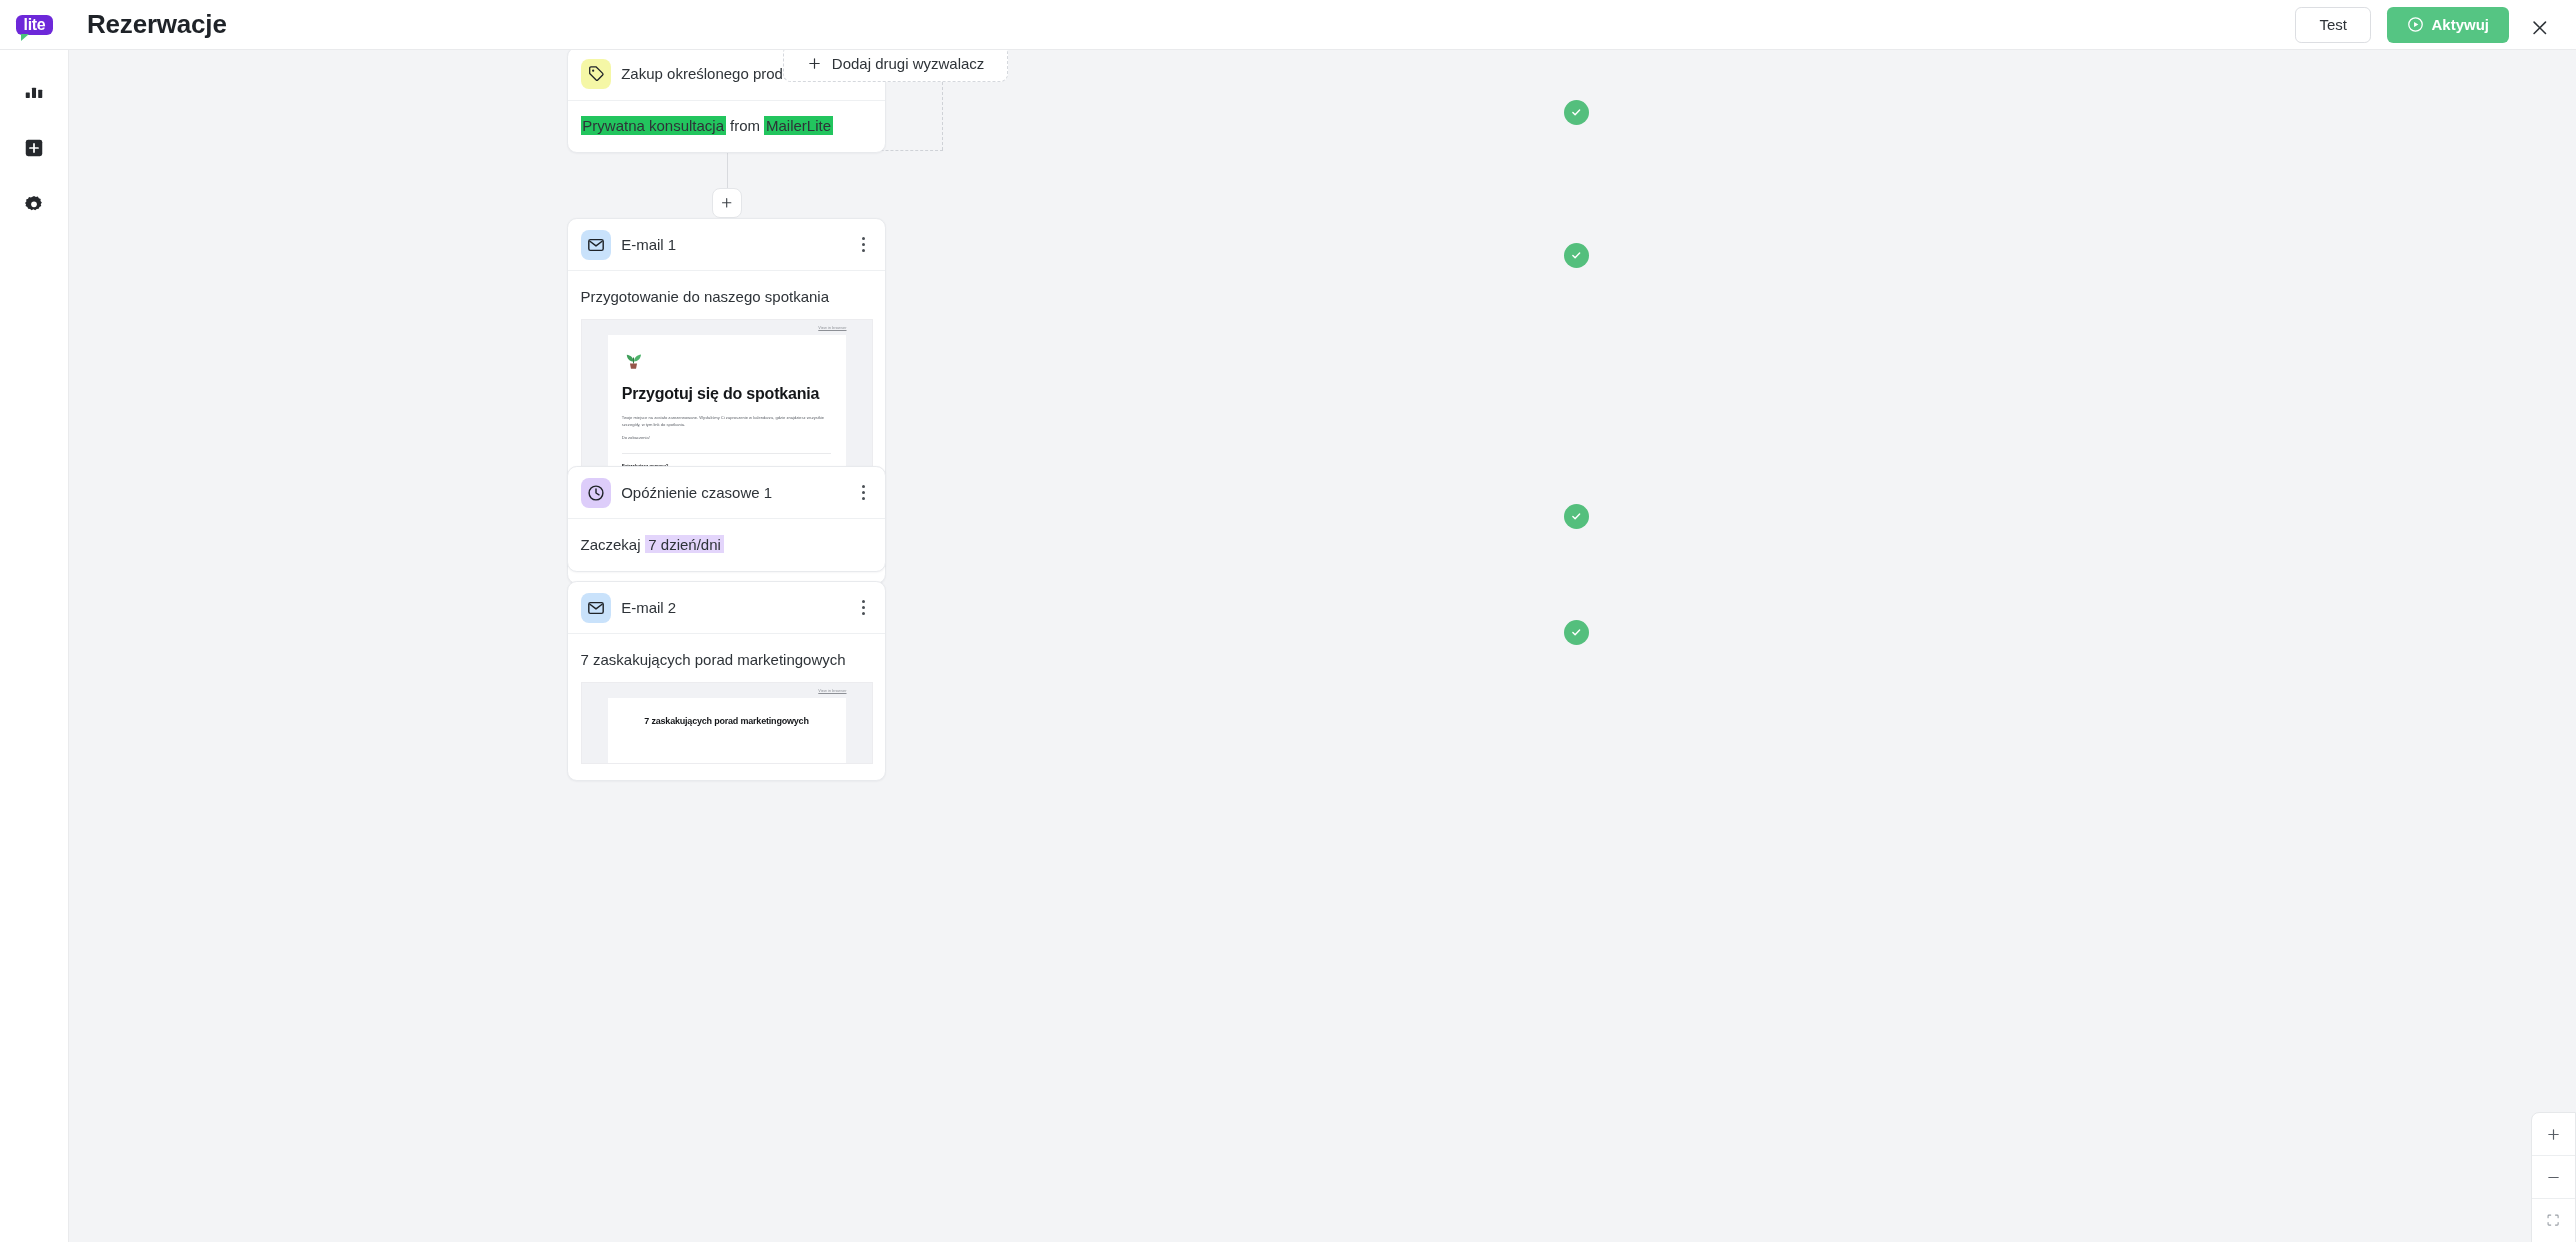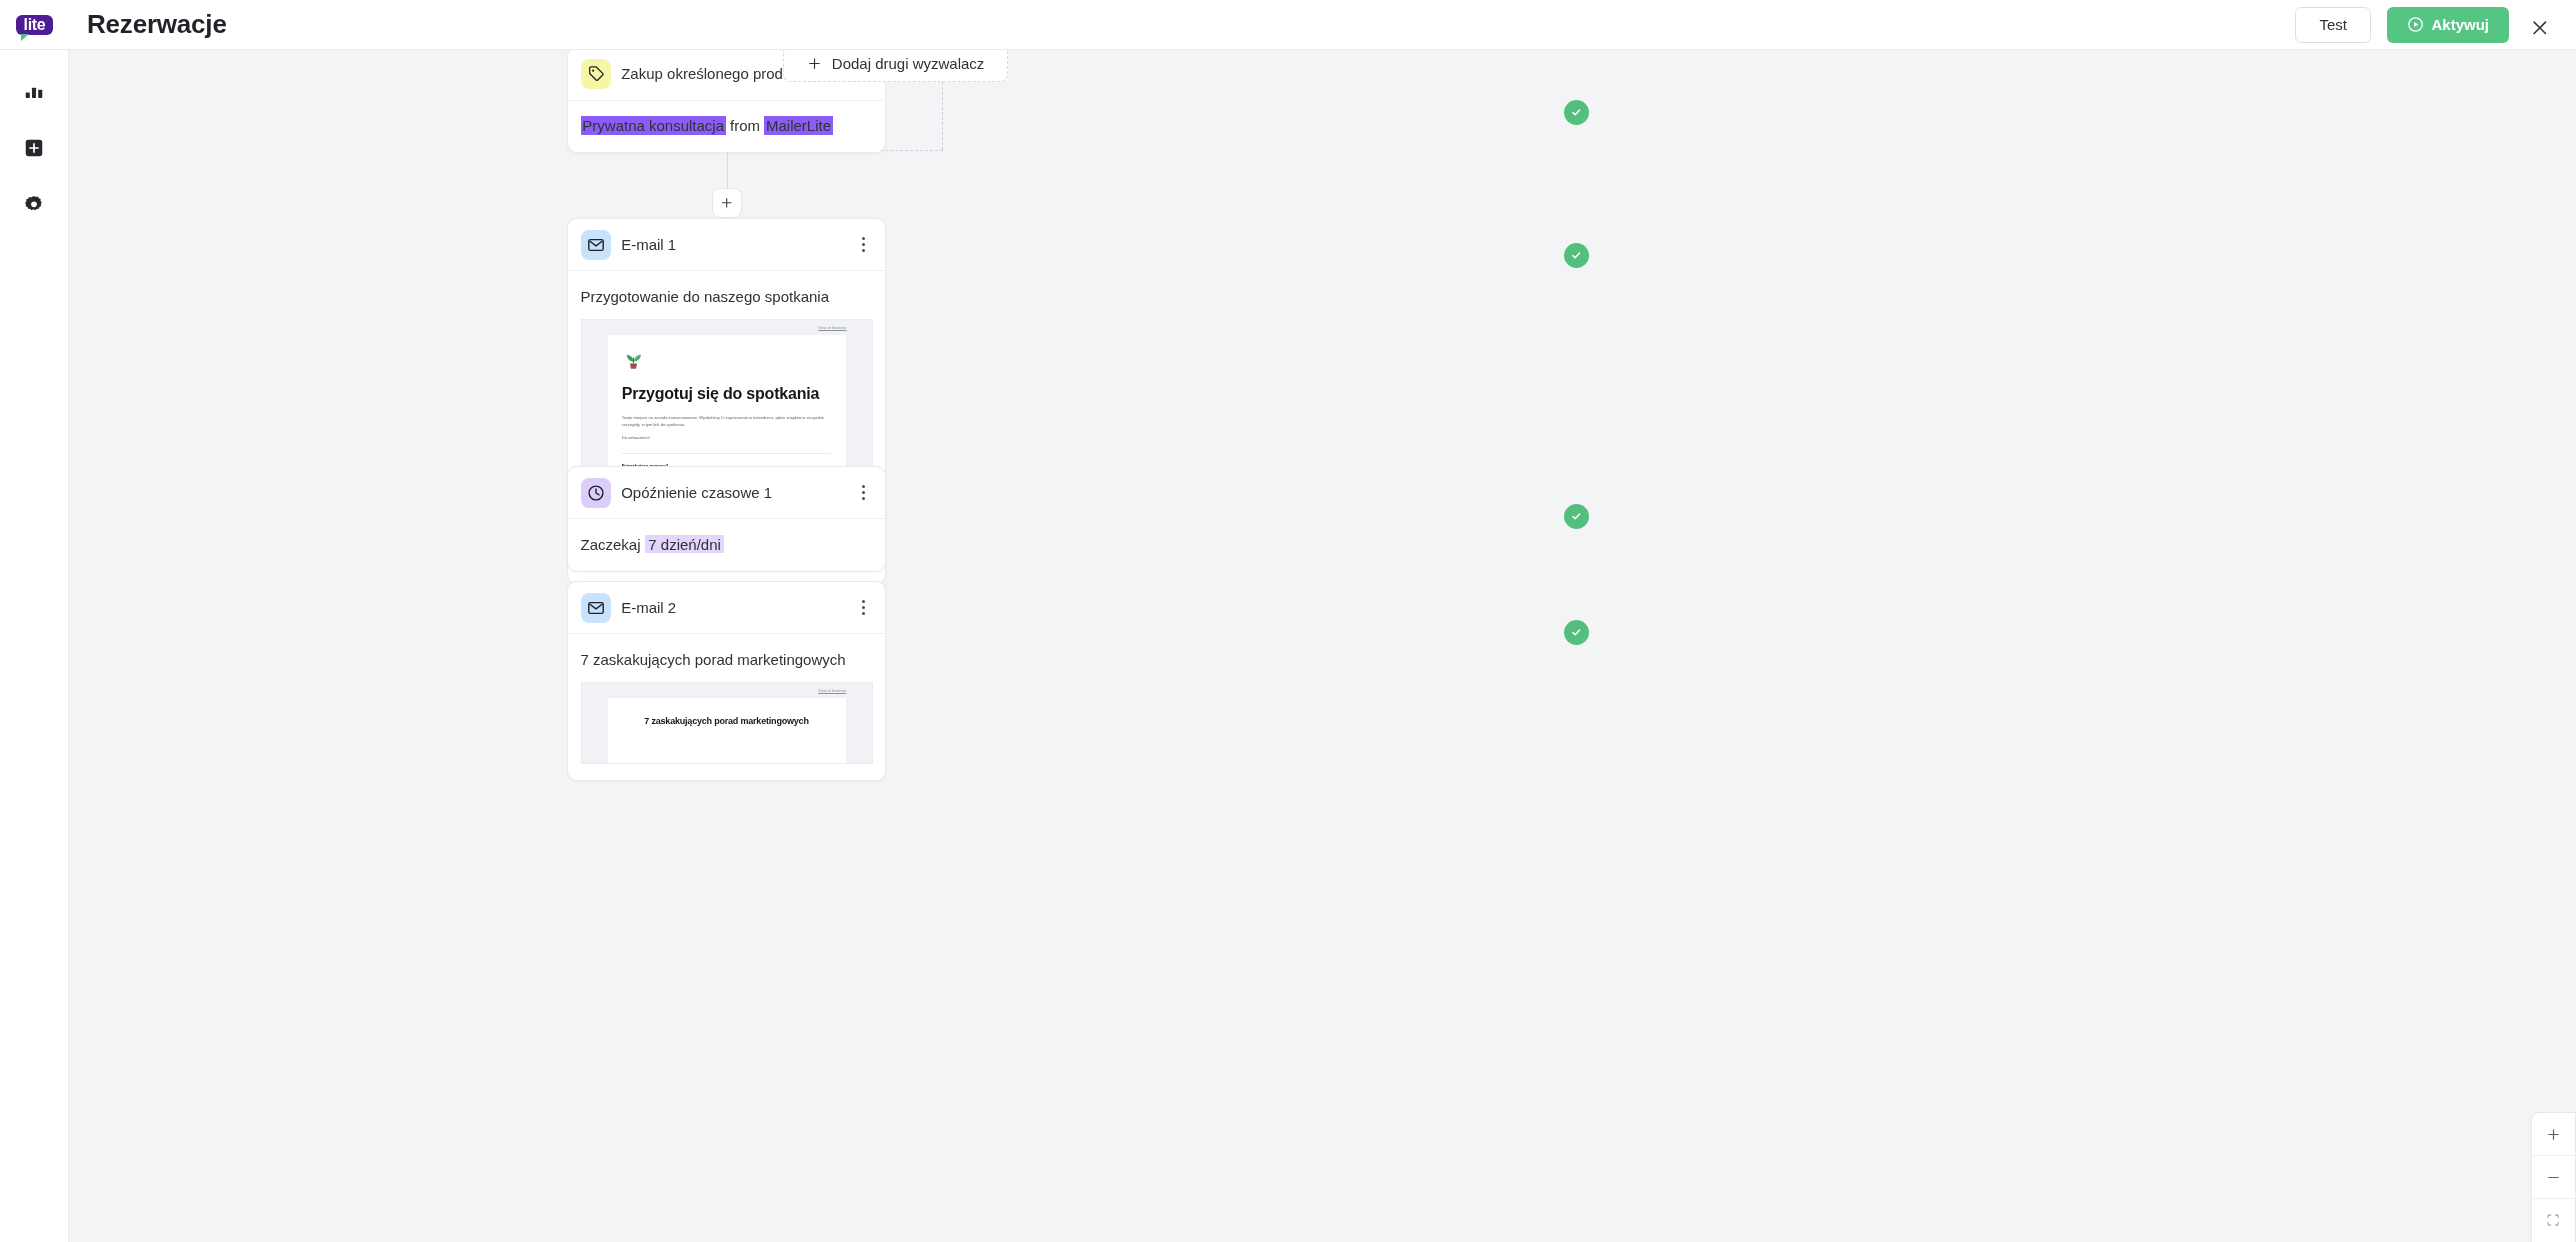--- a/index.html
+++ b/index.html
@@ -20,21 +20,21 @@
     display: flex; align-items: center;
     z-index: 40;
   }
   .logo-wrap {
     width: 69px; height: 50px;
     display: flex; align-items: center; justify-content: center;
   }
   .logo-bubble {
     position: relative;
     width: 37px; height: 20px;
-    background: #4c1d95;
+    background: #6d28d9;
     border-radius: 6.2px;
     display: flex; align-items: center; justify-content: center;
   }
   .logo-bubble span {
     color: #ffffff; font-size: 16px; font-weight: 700;
     letter-spacing: -0.3px; line-height: 1;
   }
   .logo-bubble::after {
     content: ""; position: absolute;
     left: 5.3px; bottom: -6.2px;
@@ -164,21 +164,21 @@
     gap: 2.7px; cursor: pointer; flex: 0 0 18px;
   }
   .wf-dots i {
     width: 3.1px; height: 3.1px; border-radius: 50%;
     background: #4a4f55; display: block;
   }
   .wf-body { padding: 14.2px 12.5px 16px; }
   .wf-body-text {
     font-size: 15px; color: #2e3338; line-height: 1.42;
   }
-  .hl-yellow { background: #8b5cf6; padding: 0.9px 1.8px; }
+  .hl-yellow { background: #22c55e; padding: 0.9px 1.8px; }
   .hl-purple { background: #e3d5fb; padding: 0.9px 3.6px; }
 
   
   .status-badge {
     position: absolute;
     width: 25px; height: 25px;
     border-radius: 50%;
     background: #54bf7d;
     display: flex; align-items: center; justify-content: center;
     z-index: 9;

